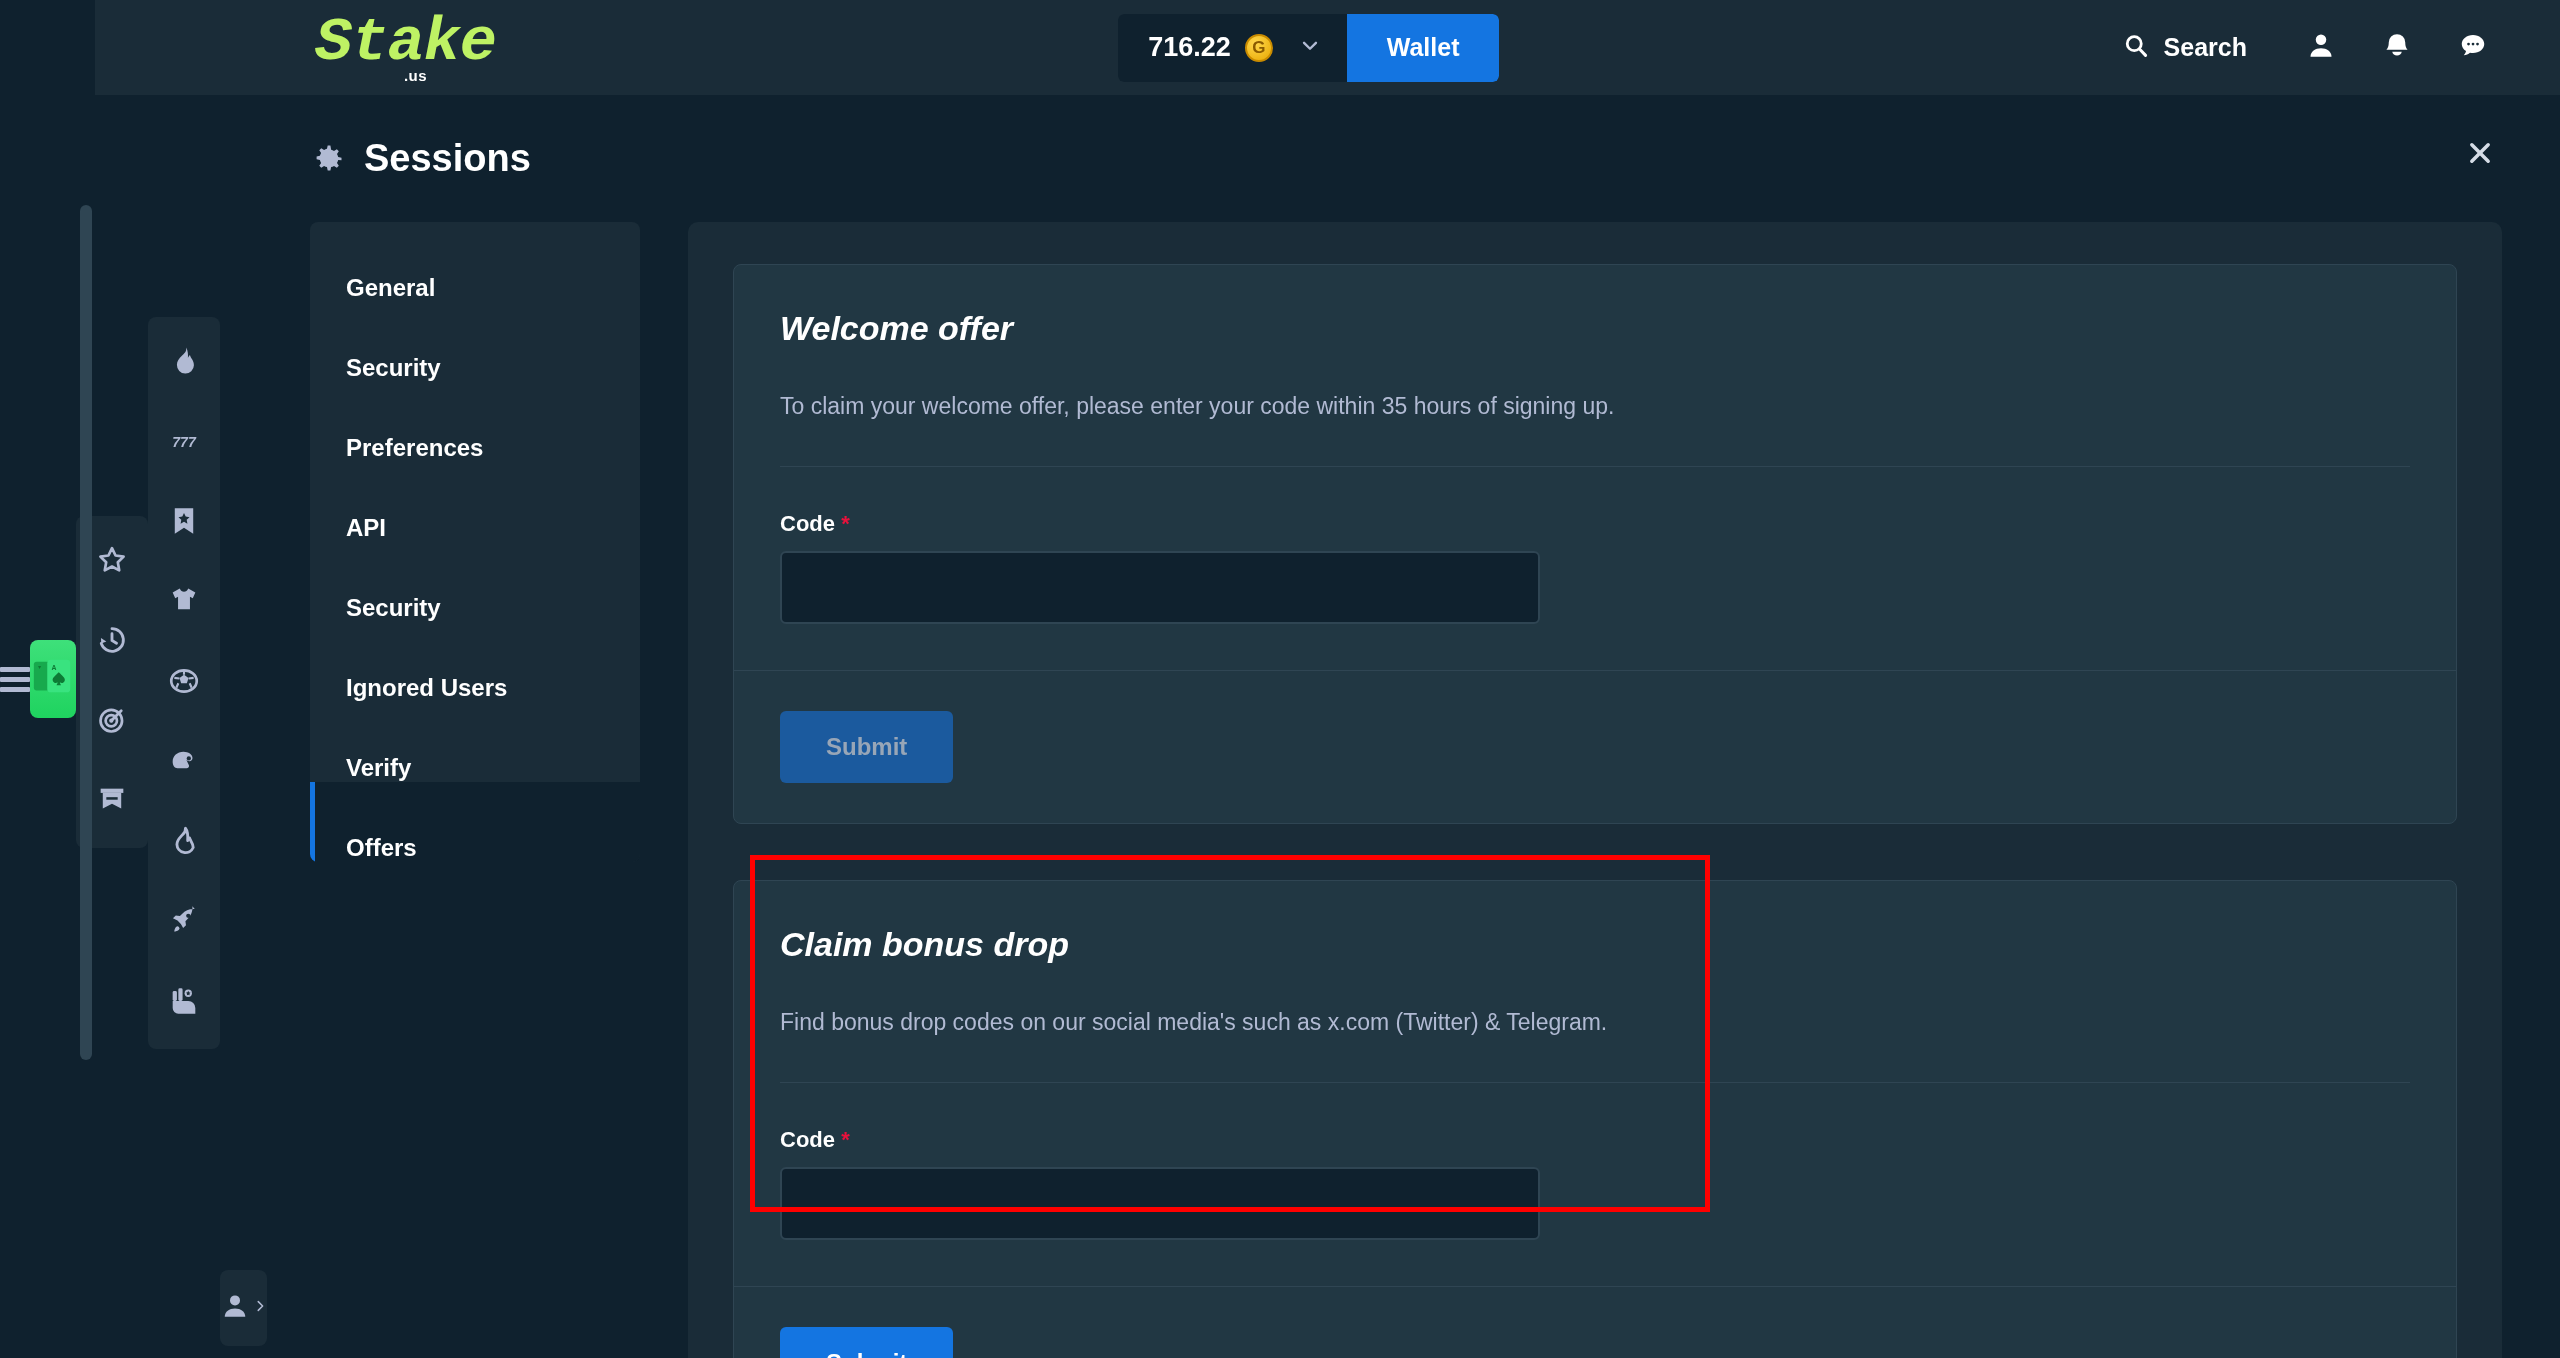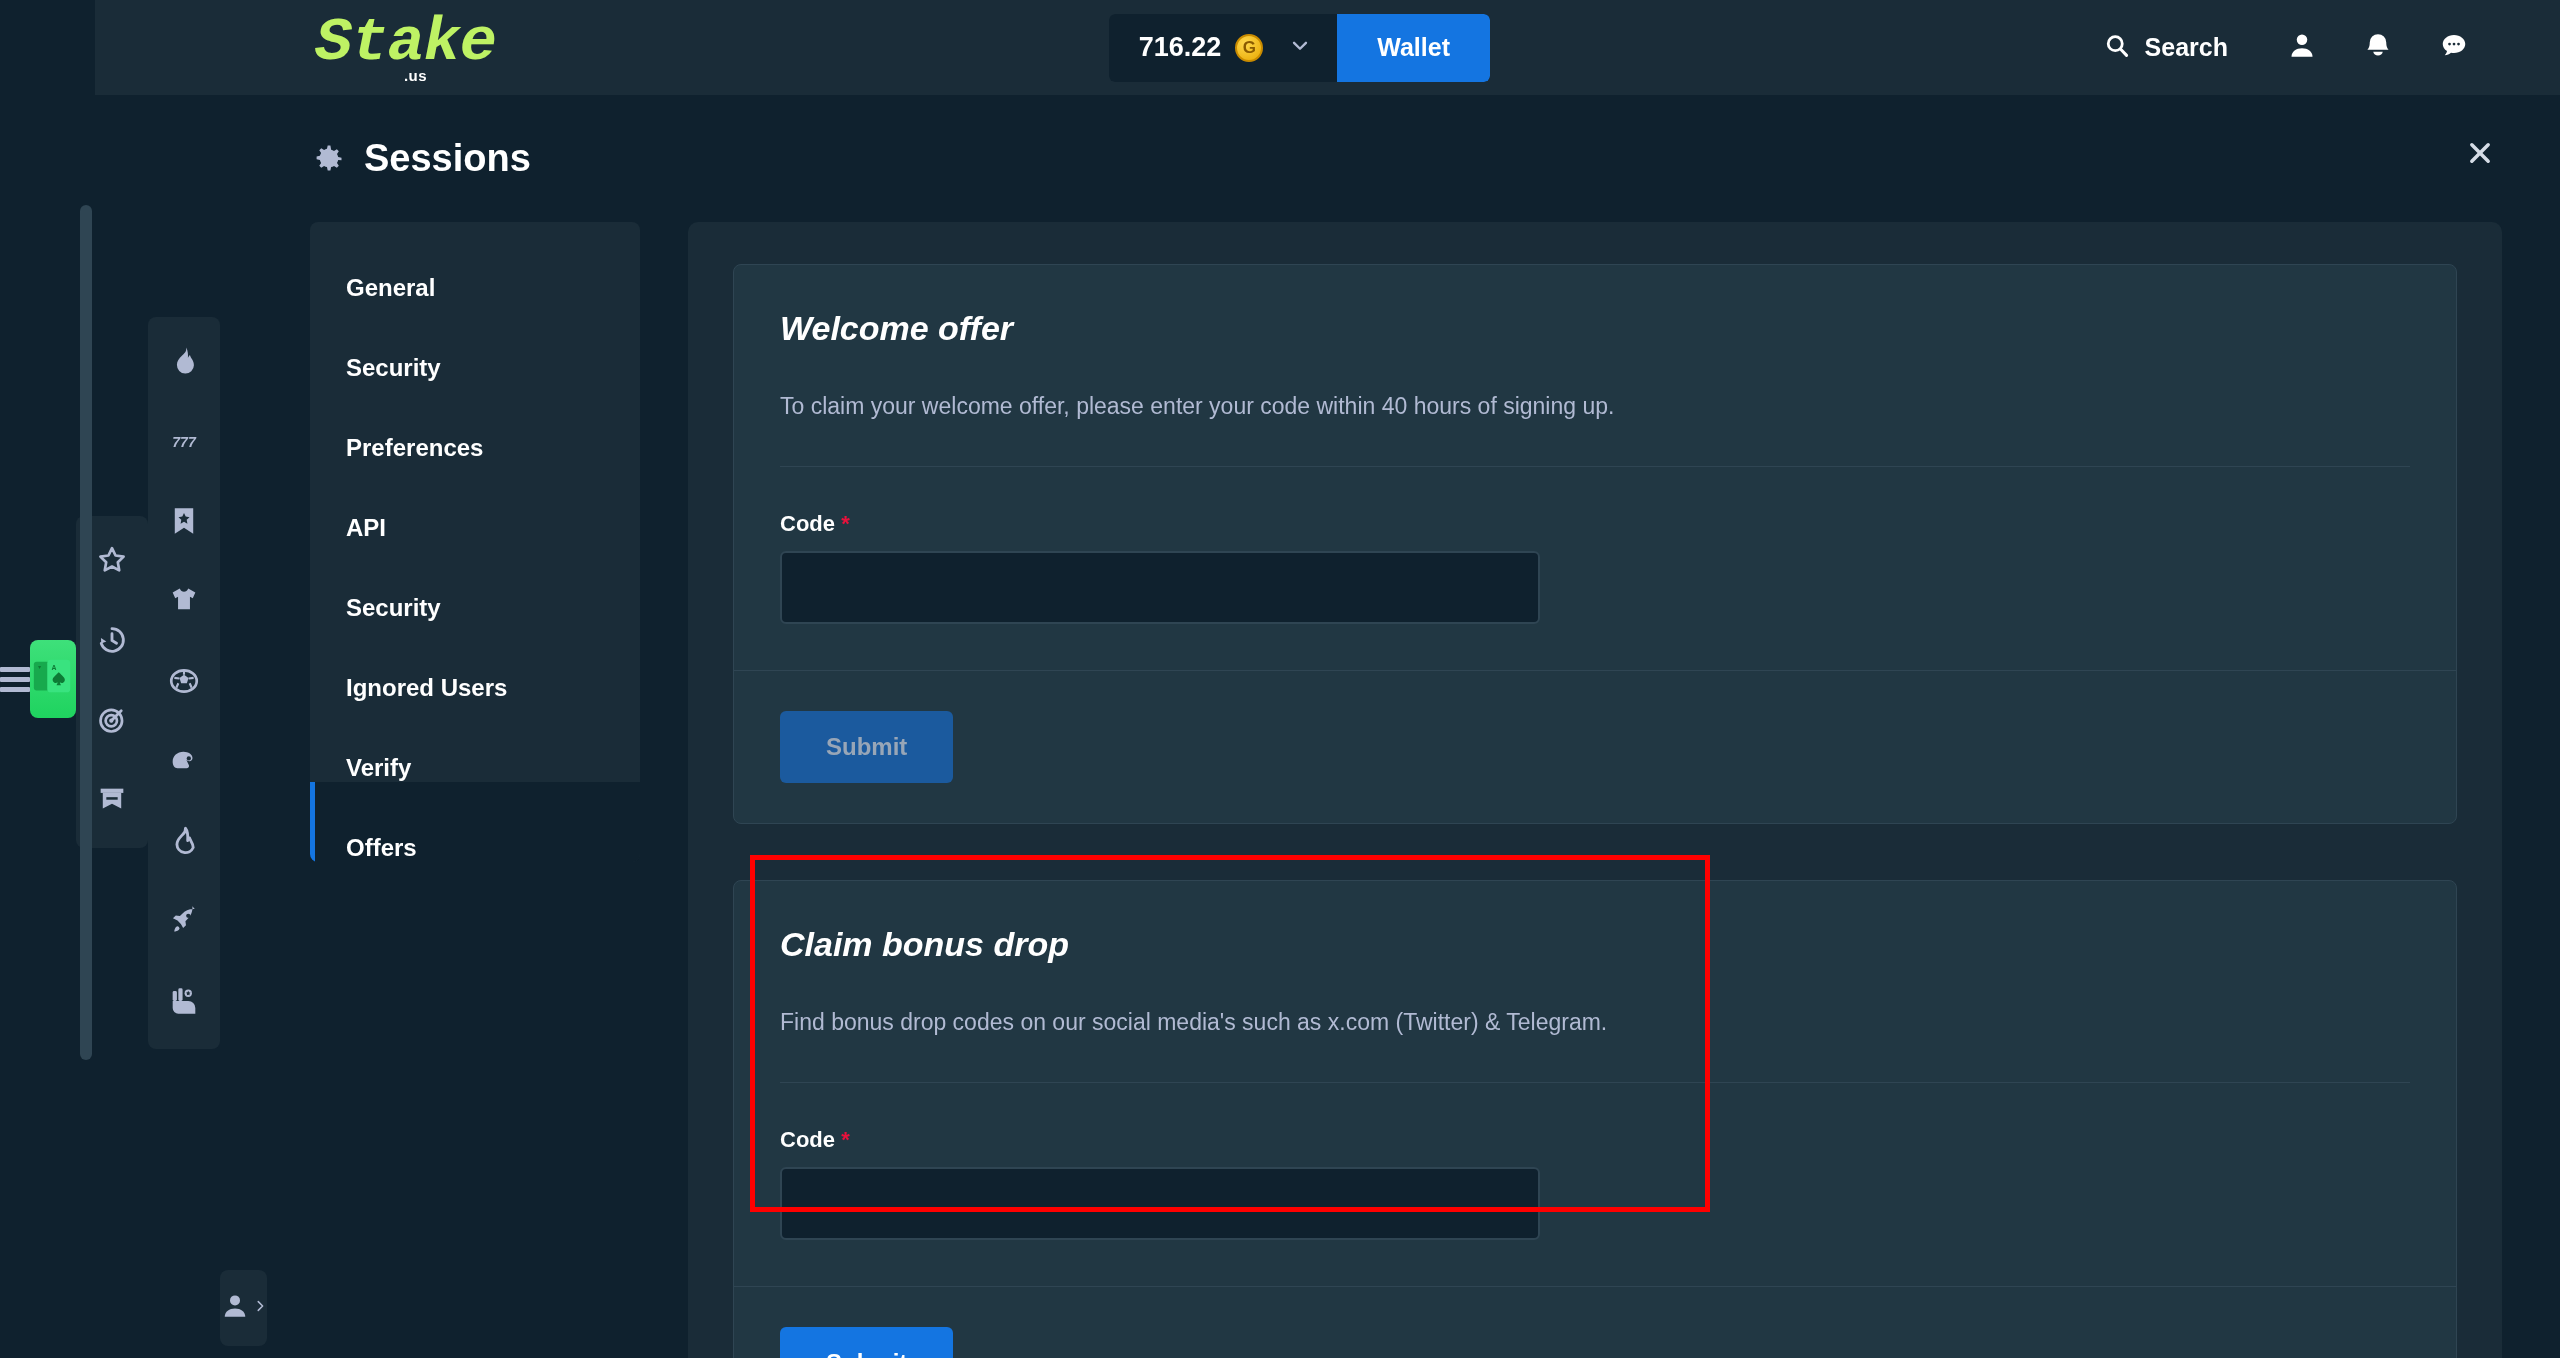--- a/index.html
+++ b/index.html
@@ -120,21 +120,21 @@
     font-size: 25px; font-weight: 700;
     display: flex; align-items: center; justify-content: center;
     padding: 0 40px;
     border: none; cursor: pointer;
     font-family: "Liberation Sans", sans-serif;
     border-radius: 0 6px 6px 0;
   }
 
   #header-right {
     margin-left: auto; display: flex; align-items: center;
-    gap: 0; padding-right: 68px;
+    gap: 0; padding-right: 49px;
   }
   #search-button {
     display: flex; align-items: center; gap: 14px;
     padding: 0 36px 0 0; cursor: pointer;
   }
   #search-button svg { width: 28px; height: 28px; fill: #fff; }
   #search-label { color: #fff; font-size: 25px; font-weight: 700; }
   .hdr-icon {
     width: 76px; height: 60px;
     display: flex; align-items: center; justify-content: center;
@@ -524,21 +524,21 @@
       <div class="nav-item active">
         <span>Offers</span>
       </div>
     </div>
 
     <div id="offers-panel">
 
       <div class="offer-card">
         <div class="card-body">
           <div class="card-title">Welcome offer</div>
-          <div class="card-desc">To claim your welcome offer, please enter your code within 40 hours of signing up.</div>
+          <div class="card-desc">To claim your welcome offer, please enter your code within 35 hours of signing up.</div>
           <label class="field-label">
             <span>Code</span>
             <span class="req-star">*</span>
           </label>
           <input class="code-input" type="text" placeholder="" style="">
         </div>
         <div class="card-footer">
           <button class="submit-button muted">Submit</button>
         </div>
       </div>

